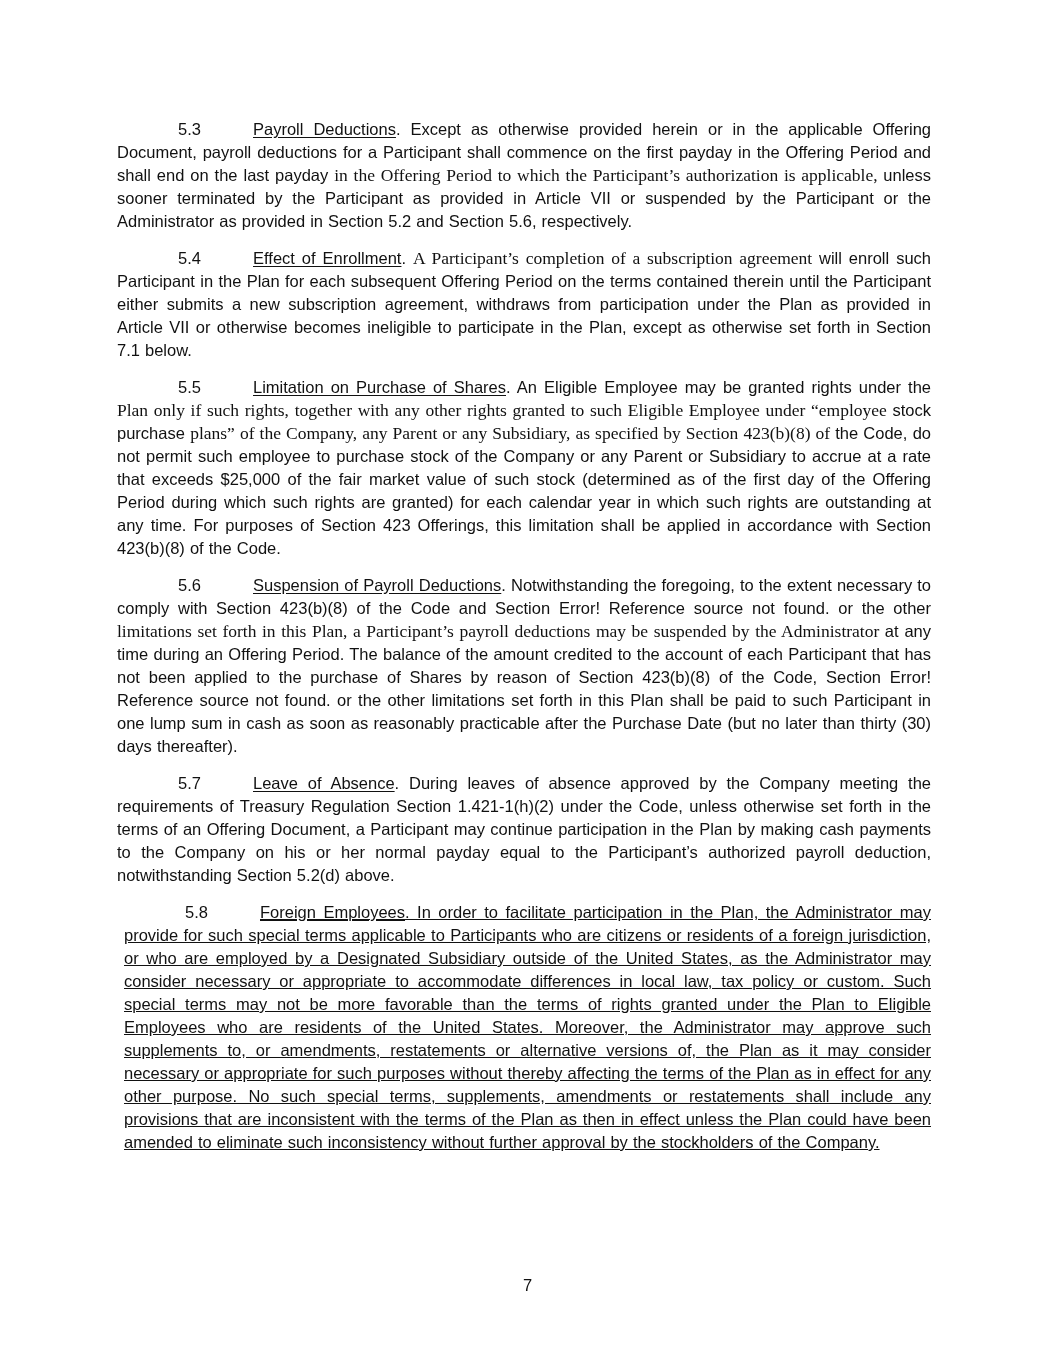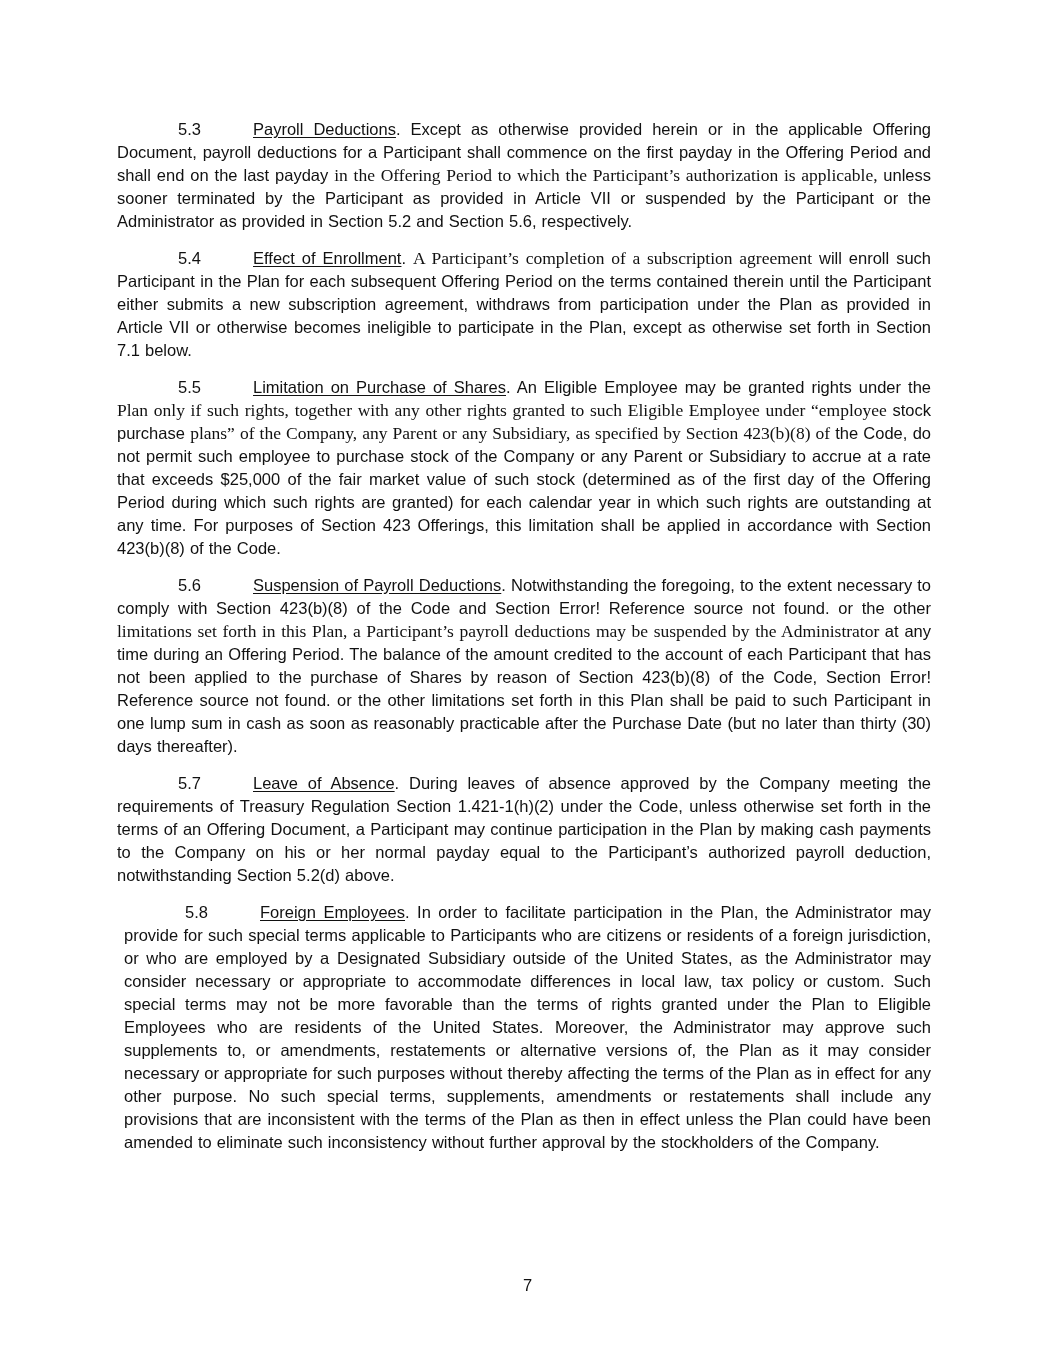--- a/index.html
+++ b/index.html
@@ -29,20 +29,21 @@
   .para {
     margin: 0 0 14px 0;
     text-align: justify;
     text-indent: 61px;
     font-size: 16.5px;
     line-height: 23px;
     word-spacing: 0.5px;
   }
   .para:last-child {
     margin-left: 7px; 
+    text-decoration: underline;
   }
   .sec-num {
     display: inline-block;
     width: 75px;
     text-indent: 0;
   }
   .sec-head {
     text-decoration: underline;
     text-underline-offset: 2px;
   }

